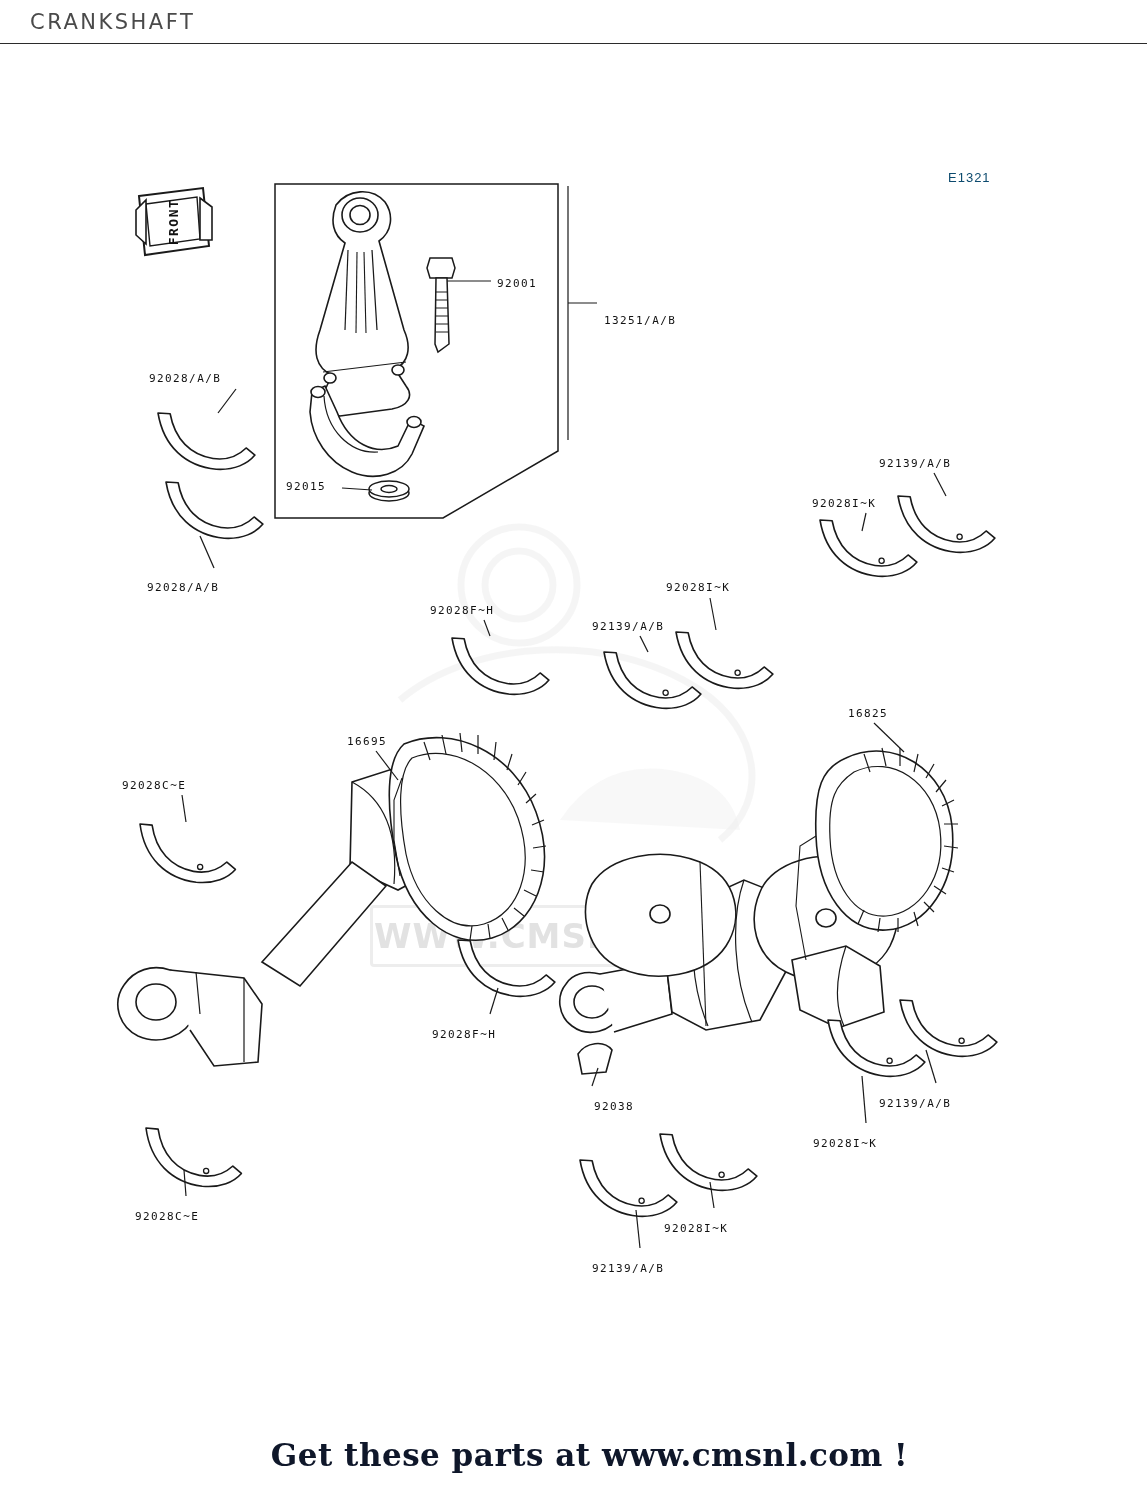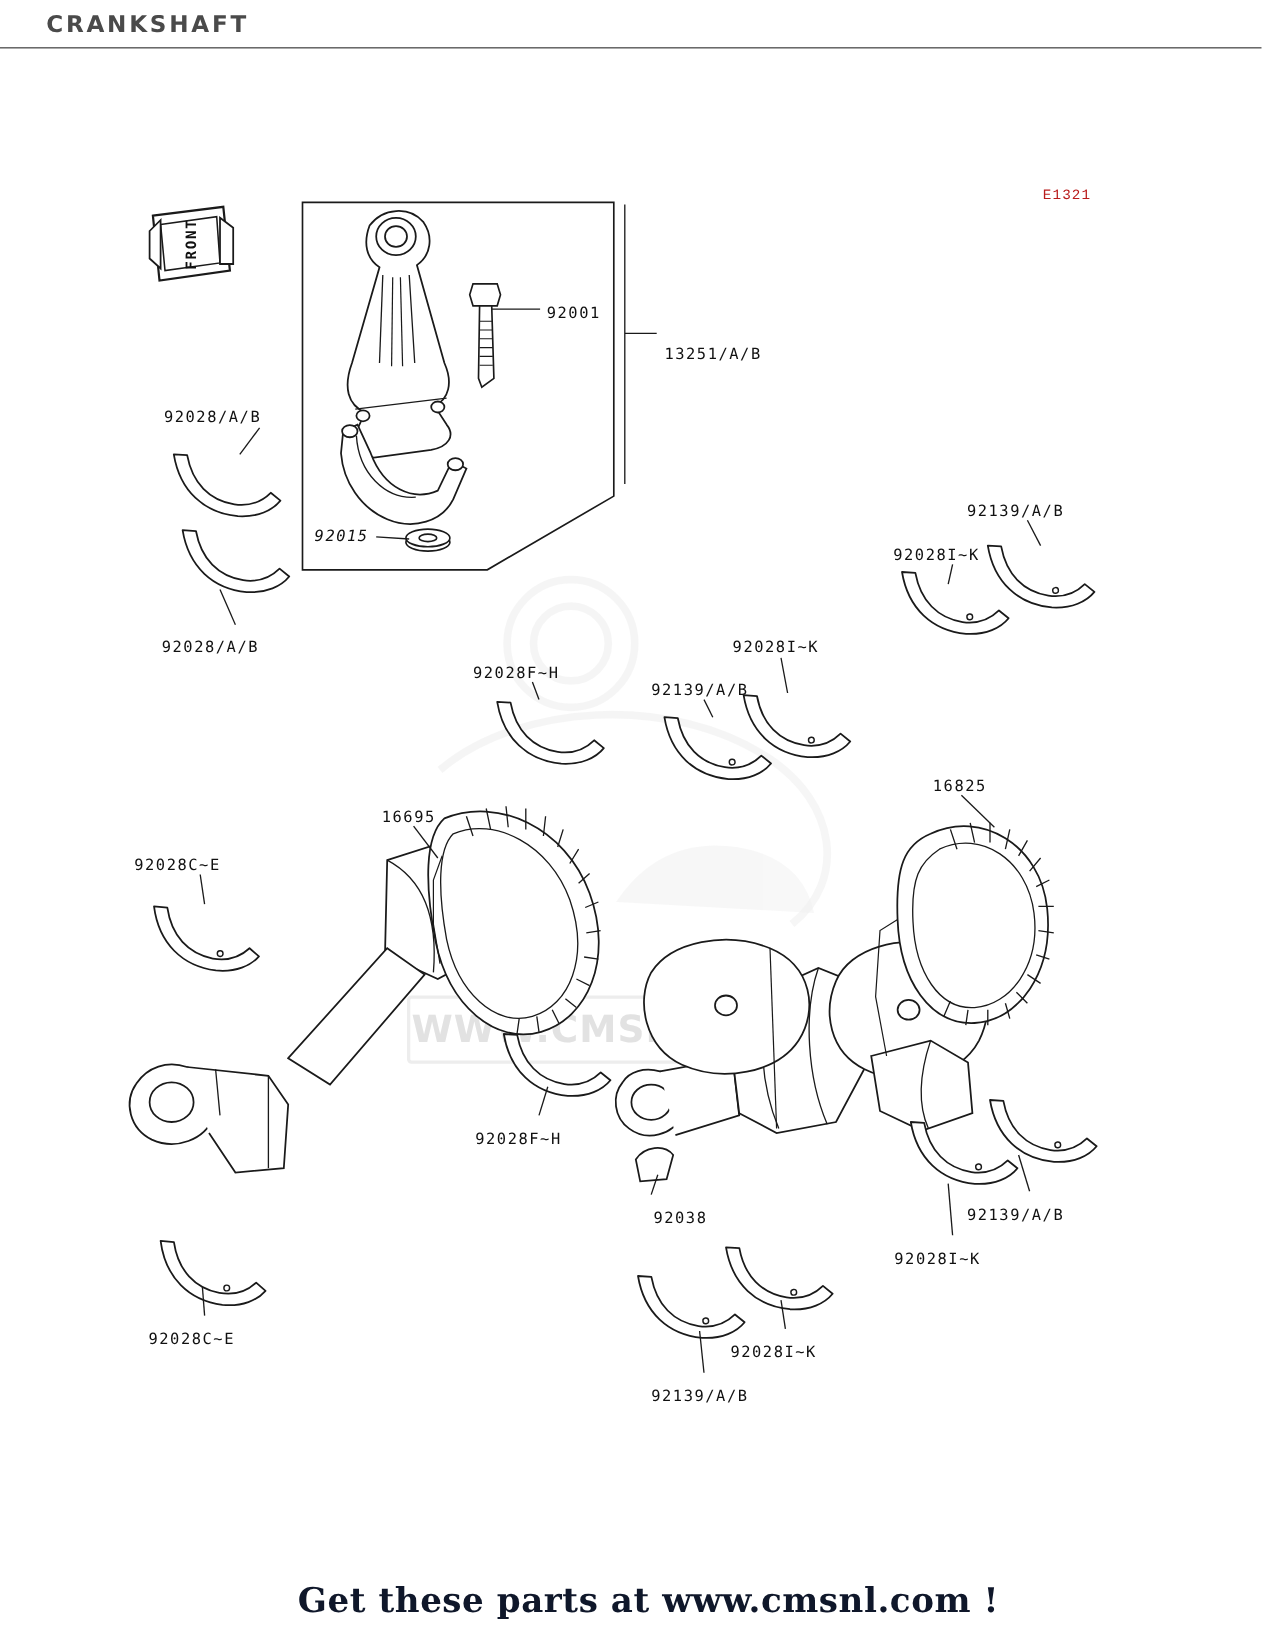--- a/index.html
+++ b/index.html
@@ -15,60 +15,60 @@
     overflow: hidden;
   }
   #page {
     position: absolute;
     left: 0; top: 0;
     width: 1147px;
     height: 1500px;
   }
   .title {
     position: absolute;
-    left: 42px;
+    left: 30px;
     top: 10px;
     font-size: 21px;
     letter-spacing: 2.5px;
     color: #4a4a4a;
     font-family: "DejaVu Sans", sans-serif;
-    font-weight: 700;
+    font-weight: 400;
   }
   .top-rule {
     position: absolute;
     left: 0;
     top: 43px;
     width: 1147px;
     height: 1px;
     background: #2b2b2b;
   }
   .figcode {
     position: absolute;
     left: 948px;
     top: 170px;
     font-size: 13px;
     letter-spacing: 1px;
-    color: #b91c1c;
-    font-family: Liberation Mono, monospace;
+    color: #0c4a6e;
+    font-family: Liberation Sans, sans-serif;
   }
   .footer {
     position: absolute;
     left: 16px;
     top: 1437px;
     width: 1147px;
     text-align: center;
     font-size: 31px;
     font-weight: bold;
     color: #0f172a;
     font-family: "DejaVu Serif", serif;
     letter-spacing: 0.5px;
   }
   .label {
     position: absolute;
-    font-size: 14px;
+    font-size: 11px;
     letter-spacing: 1.4px;
     color: #111;
     font-family: "DejaVu Sans Mono", monospace;
     white-space: nowrap;
   }
   #svg-layer {
     position: absolute;
     left: 0; top: 0;
     width: 1147px;
     height: 1500px;
@@ -307,21 +307,21 @@
       <path d="M866 1123 L862 1076"></path>
       <path d="M186 1196 L184 1170"></path>
       <path d="M714 1208 L710 1182"></path>
       <path d="M640 1248 L636 1210"></path>
     </g>
   </svg>
 
   <div class="label" style="left:497px;  top:277px;">92001</div>
   <div class="label" style="left:604px;  top:314px;">13251/A/B</div>
   <div class="label" style="left:149px;  top:372px;">92028/A/B</div>
-  <div class="label" style="left:286px;  top:480px;font-style:italic;">92015</div>
+  <div class="label" style="left:286px;  top:480px;">92015</div>
   <div class="label" style="left:879px;  top:457px;">92139/A/B</div>
   <div class="label" style="left:812px;  top:497px;">92028I~K</div>
   <div class="label" style="left:147px;  top:581px;">92028/A/B</div>
   <div class="label" style="left:666px;  top:581px;">92028I~K</div>
   <div class="label" style="left:430px;  top:604px;">92028F~H</div>
   <div class="label" style="left:592px;  top:620px;">92139/A/B</div>
   <div class="label" style="left:848px;  top:707px;">16825</div>
   <div class="label" style="left:347px;  top:735px;">16695</div>
   <div class="label" style="left:122px;  top:779px;">92028C~E</div>
   <div class="label" style="left:432px;  top:1028px;">92028F~H</div>

